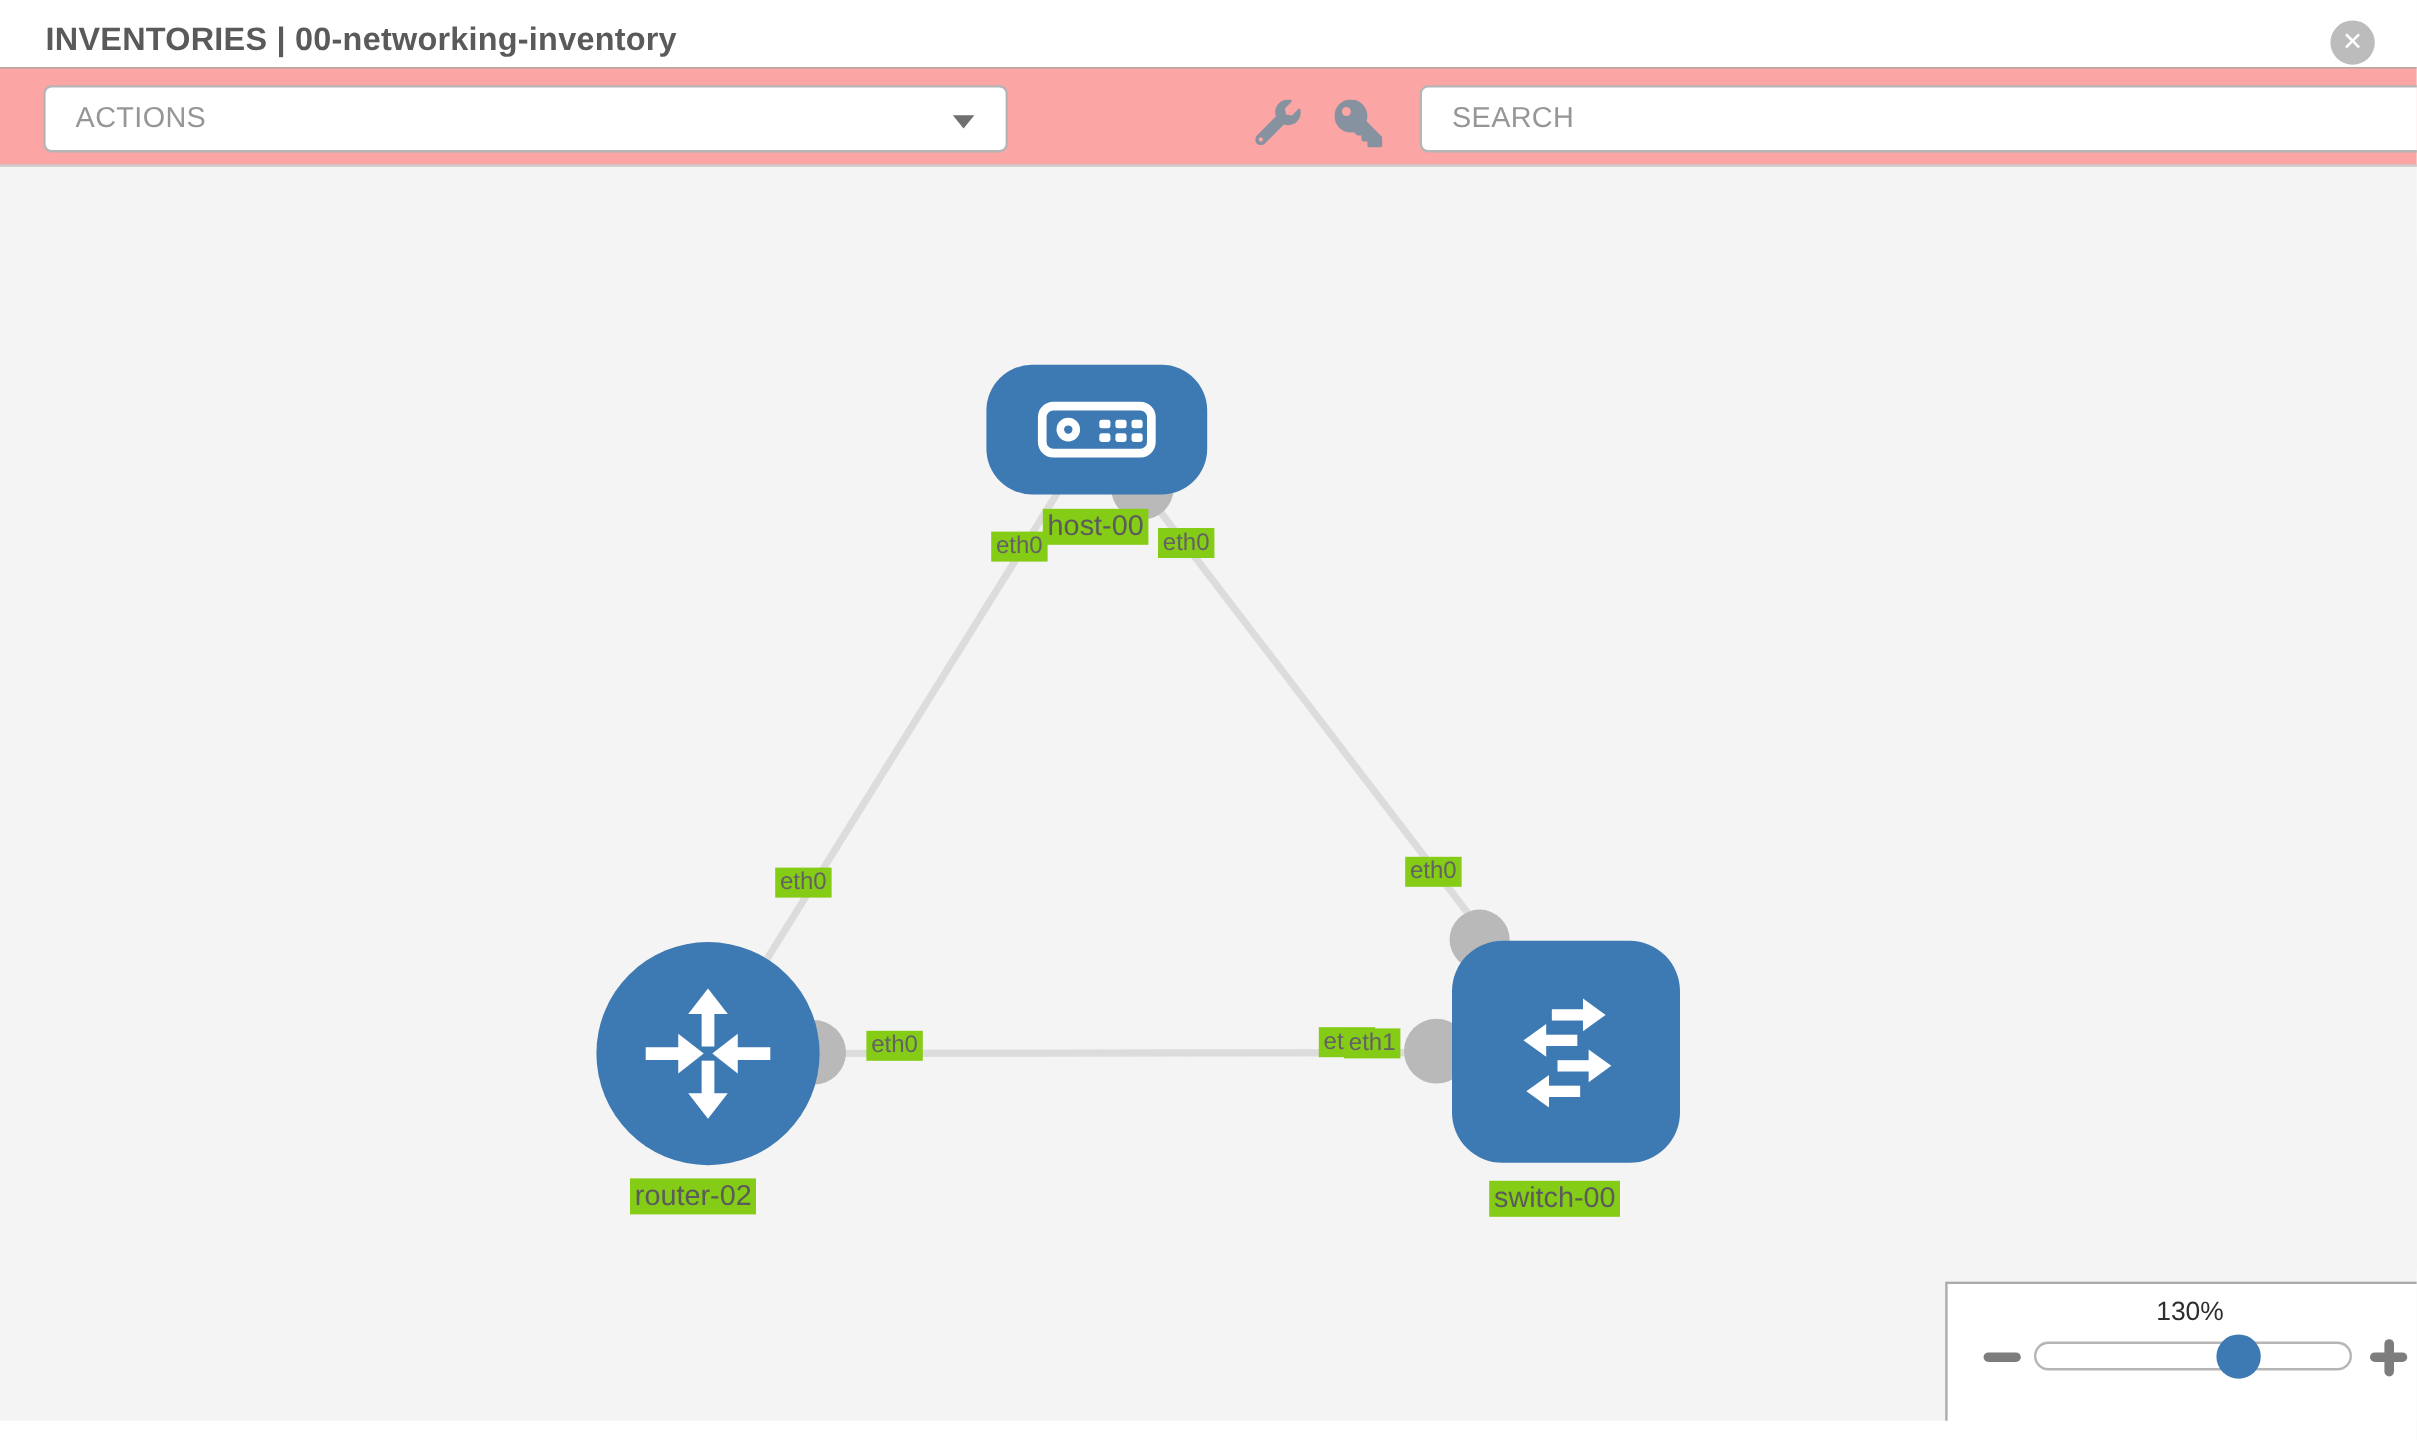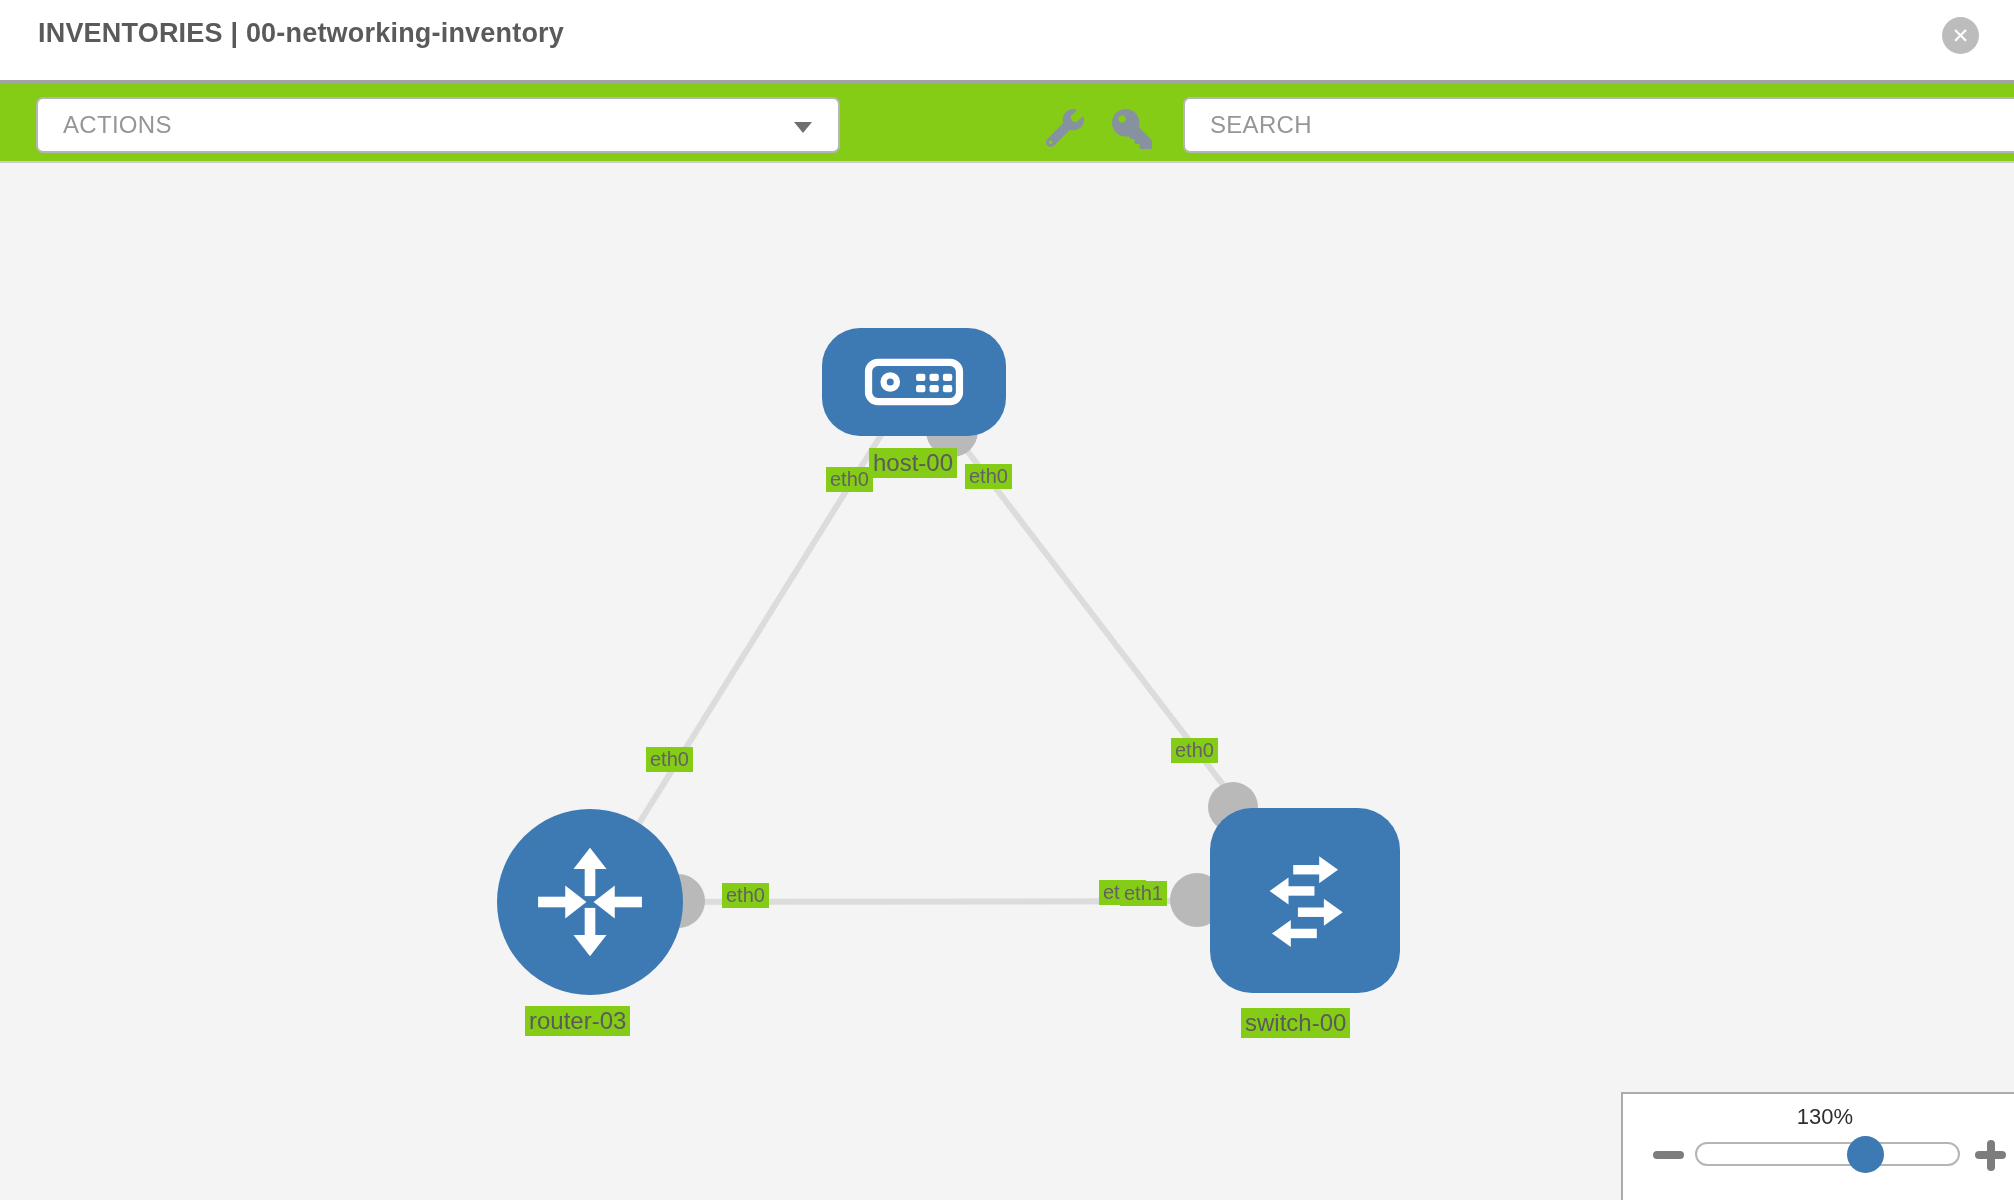--- a/index.html
+++ b/index.html
@@ -1,30 +1,30 @@
 <!DOCTYPE html>
 <html><head>
 <meta charset="utf-8">
 <style>
   * { margin:0; padding:0; box-sizing:border-box; }
   html,body { width:2014px; height:1200px; overflow:hidden; }
   body { font-family:"Liberation Sans","DejaVu Sans",sans-serif; background:#f4f4f4; }
   .app { position:relative; width:2014px; height:1200px; background:#fff; }
 
   
-  .hdr { position:relative; height:80px; background:#fff; }
+  .hdr { position:relative; height:56px; background:#fff; }
   .hdr h1 { position:absolute; left:38px; top:0; line-height:66px;
             font-size:27px; font-weight:700; color:#5a5a5a; letter-spacing:.2px; }
   .close-btn { position:absolute; left:1942px; top:17px; width:37px; height:37px;
                border-radius:50%; background:#bcbcbc; color:#fff; text-align:center;
                line-height:37px; font-size:21px; font-weight:700; cursor:pointer; }
 
   
-  .toolbar { position:relative; height:83px; background:#84cc16;
-             border-top:3px solid #a3a3a3; border-bottom:2px solid #cccccc; }
+  .toolbar { position:relative; height:83px; background:#fca5a5;
+             border-top:1px solid #a3a3a3; border-bottom:2px solid #cccccc; }
   .select { position:absolute; top:14px; height:56px; background:#fff;
             border:2px solid #b5b5b5; border-radius:7px; cursor:pointer; }
   .select .sel-label { position:absolute; left:25px; top:0; line-height:52px;
                        font-size:24px; color:#969696; letter-spacing:.3px; }
   .caret { position:absolute; right:26px; top:23px; width:0; height:0;
            border-left:9px solid transparent; border-right:9px solid transparent;
            border-top:11px solid #6f6f6f; }
   .sel-actions { left:36px; width:804px; }
   .sel-search  { left:1183px; width:940px; }
   .tool-icon { position:absolute; top:26px; cursor:pointer; }
@@ -161,21 +161,21 @@
             <polygon points="20,41.5 36,30 36,53"></polygon>
           <rect x="44" y="55.5" width="26" height="8"></rect>
             <polygon points="82,59.5 66,48 66,71"></polygon>
           <rect x="34" y="73.5" width="26" height="8"></rect>
             <polygon points="22,77.5 38,66 38,89"></polygon>
         </g>
       </svg>
     </div>
 
     <span class="lbl lbl-node lbl-host">host-00</span>
-    <span class="lbl lbl-node lbl-router">router-03</span>
+    <span class="lbl lbl-node lbl-router">router-02</span>
     <span class="lbl lbl-node lbl-switch">switch-00</span>
 
     <span class="lbl lbl-if if-host-l">eth0</span>
     <span class="lbl lbl-if if-host-r">eth0</span>
     <span class="lbl lbl-if if-router-t">eth0</span>
     <span class="lbl lbl-if if-switch-t">eth0</span>
     <span class="lbl lbl-if if-horiz-l">eth0</span>
     <span class="lbl lbl-if if-horiz-back">eth0</span>
     <span class="lbl lbl-if if-horiz-front">eth1</span>
 

